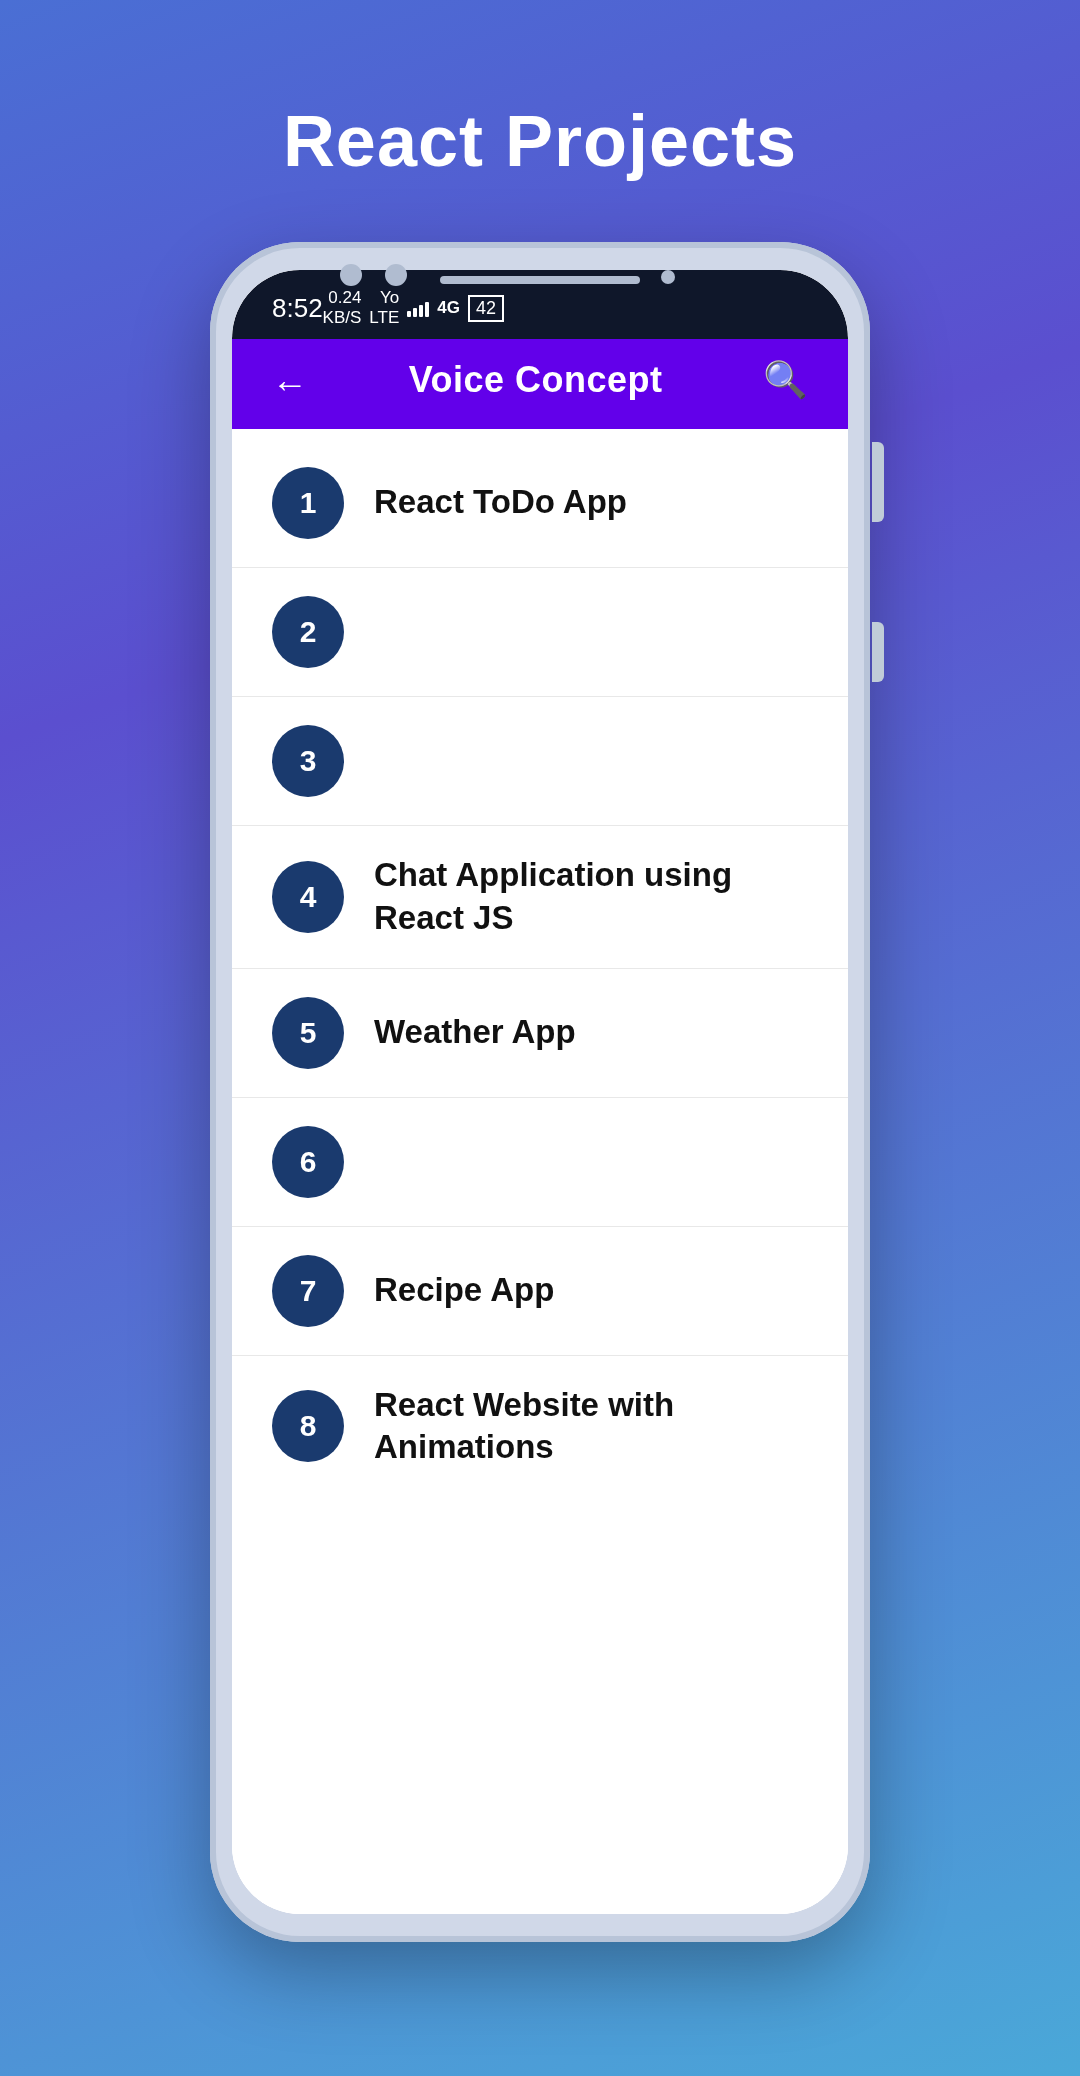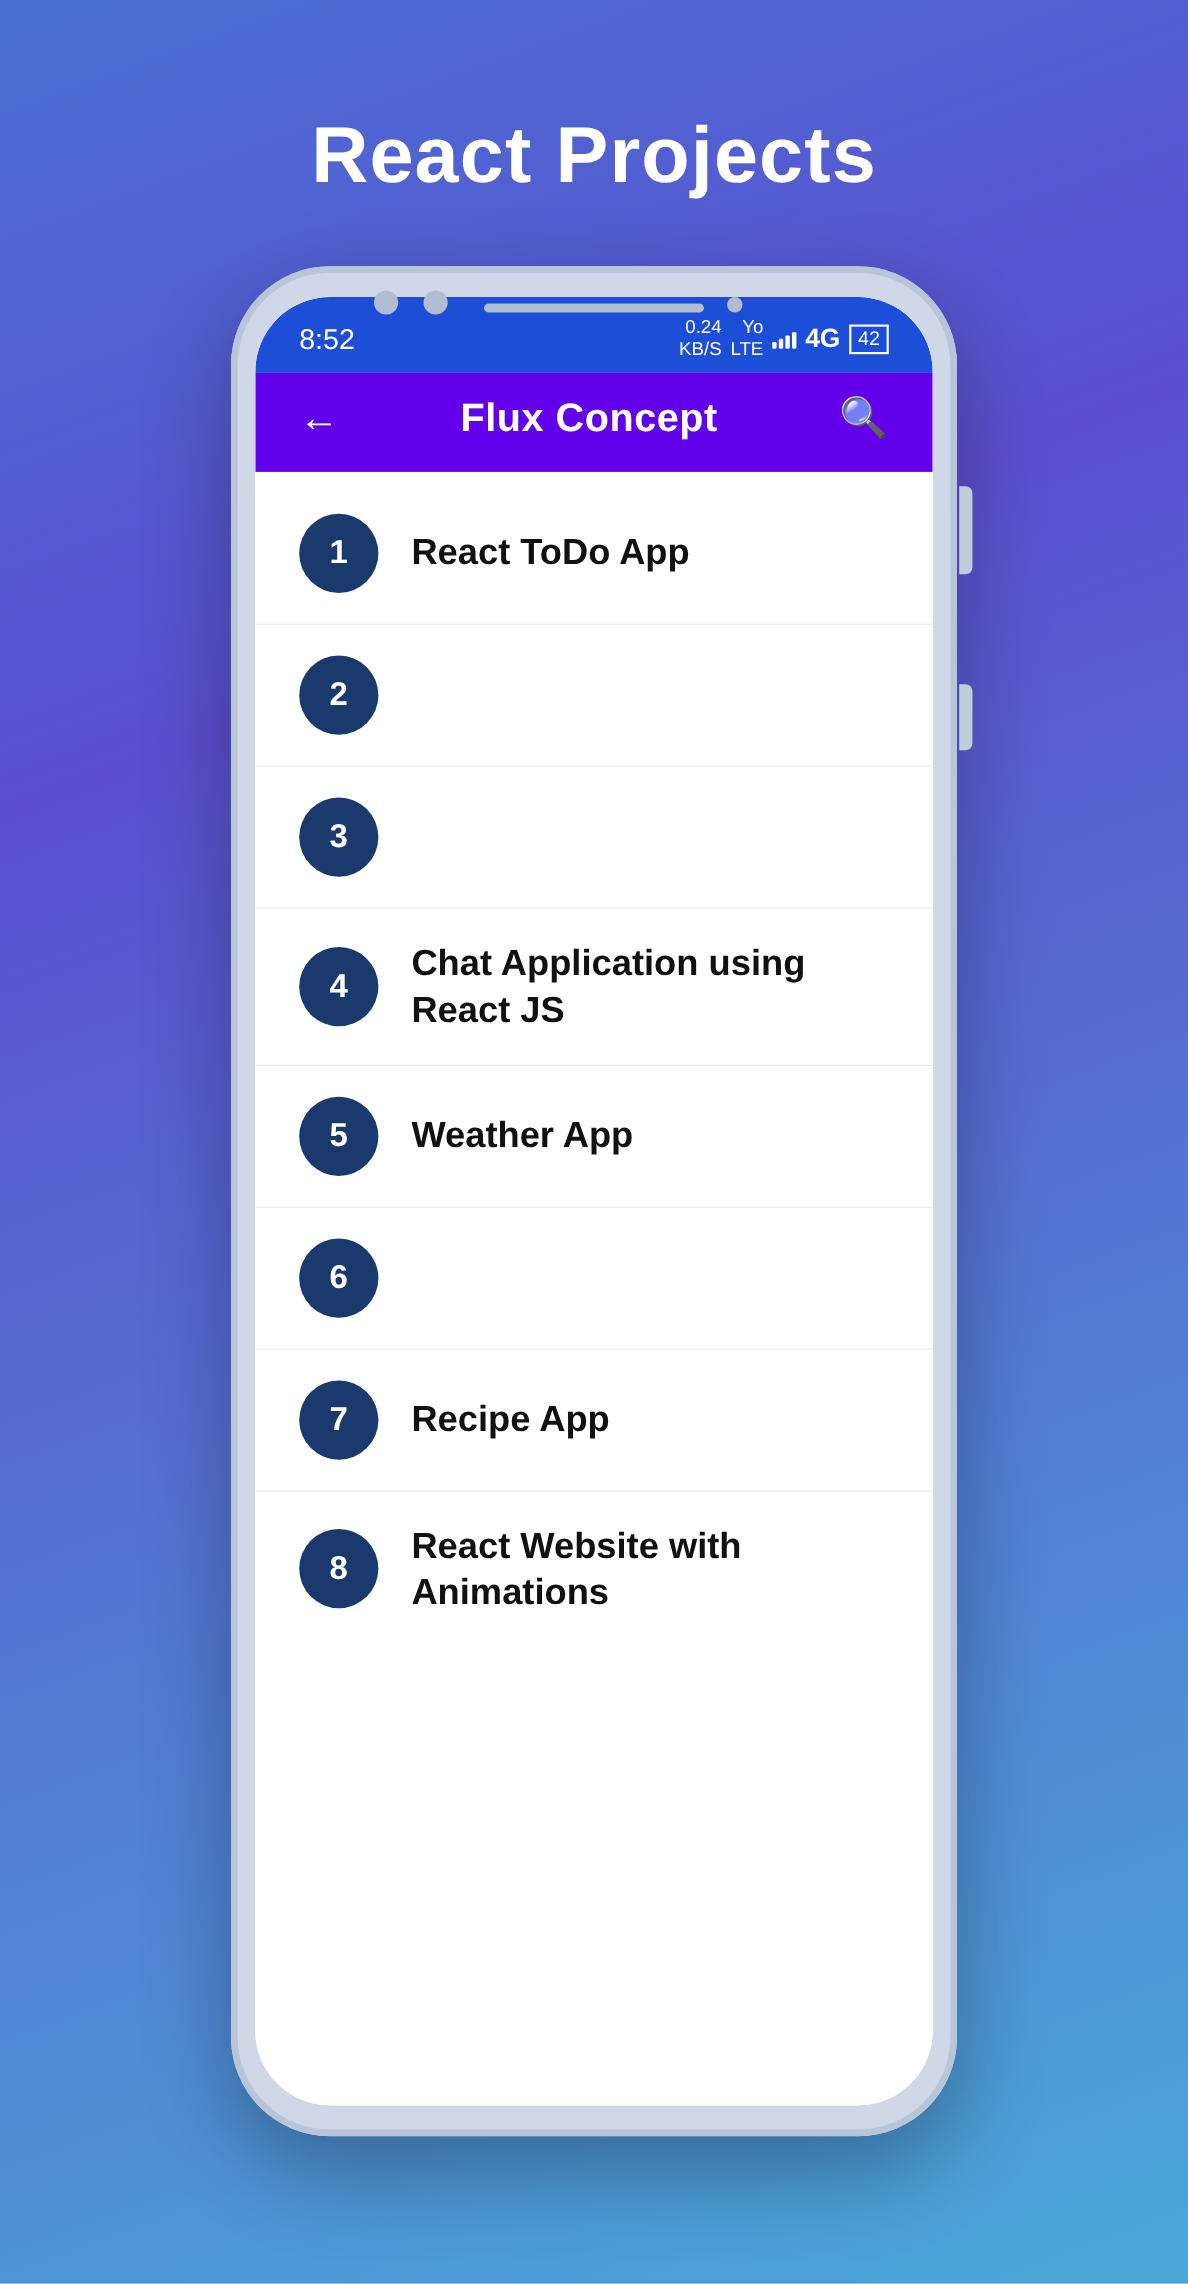--- a/index.html
+++ b/index.html
@@ -131,24 +131,23 @@
       height: 100%;
       background: #ffffff;
       border-radius: 68px;
       overflow: hidden;
       display: flex;
       flex-direction: column;
     }
 
     
     .status-bar {
-      background: #1d4ed8;
+      background: #0f172a;
       padding: 18px 40px 10px 40px;
       display: flex;
-      justify-content: space-between;
       align-items: center;
       flex-shrink: 0;
     }
 
     .status-time {
       color: #ffffff;
       font-size: 26px;
       font-weight: 500;
     }
 
@@ -279,28 +278,28 @@
             </span>
             <span class="status-text-small">
               Yo<br>LTE
             </span>
             <div class="signal-bars">
               <div class="signal-bar" style="height:6px;"></div>
               <div class="signal-bar" style="height:9px;"></div>
               <div class="signal-bar" style="height:12px;"></div>
               <div class="signal-bar" style="height:15px;"></div>
             </div>
-            <span style="color:white;font-size:24px;font-weight:700;">4G</span>
+            <span style="color:white;font-size:17px;font-weight:700;">4G</span>
             <span style="color:white;font-size:18px;border:2px solid white;padding:1px 6px;border-radius:0;">42</span>
           </div>
         </div>
 
         <div class="app-bar">
           <span class="back-icon">←</span>
-          <span class="app-bar-title">Flux Concept</span>
+          <span class="app-bar-title">Voice Concept</span>
           <span class="search-icon">🔍</span>
         </div>
 
         <div class="list-container">
 
           <div class="list-item">
             <div class="item-number">1</div>
             <span class="item-label">React ToDo App</span>
           </div>
 

